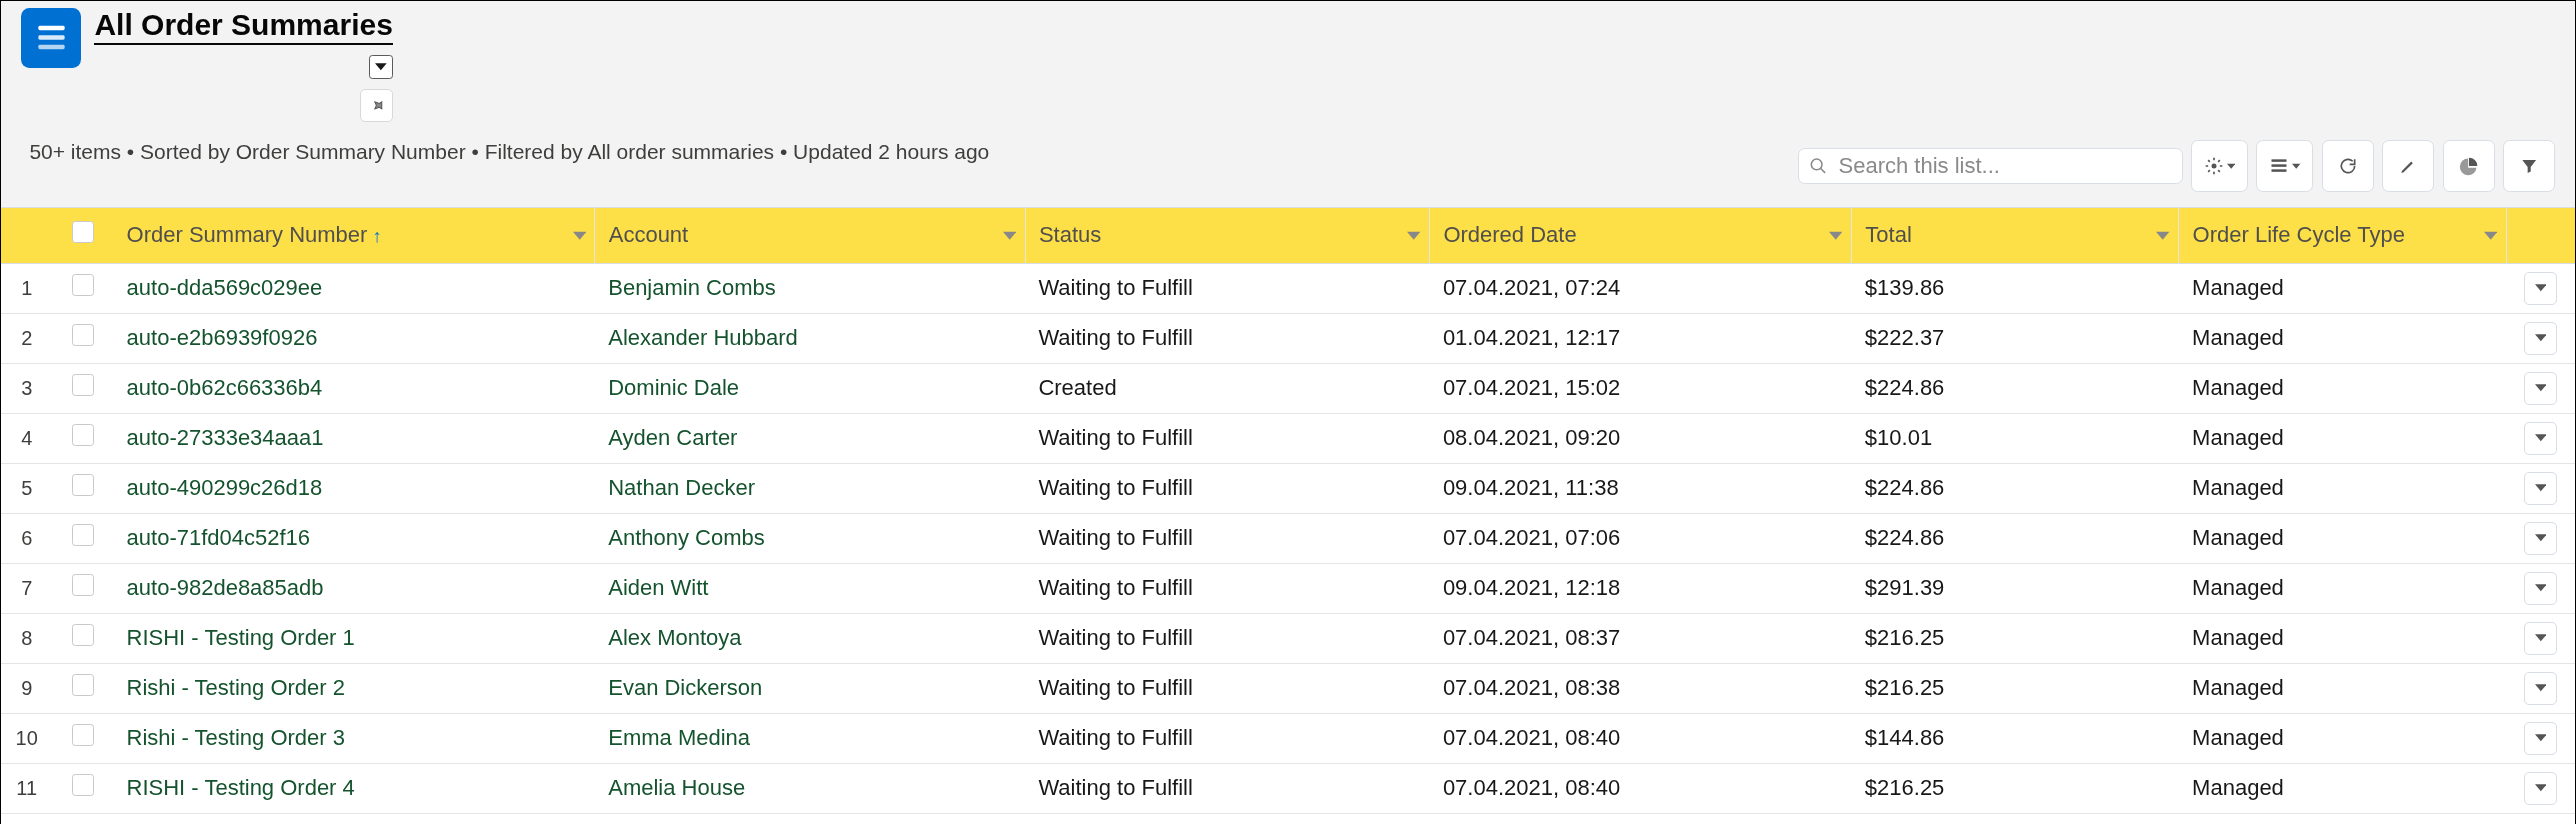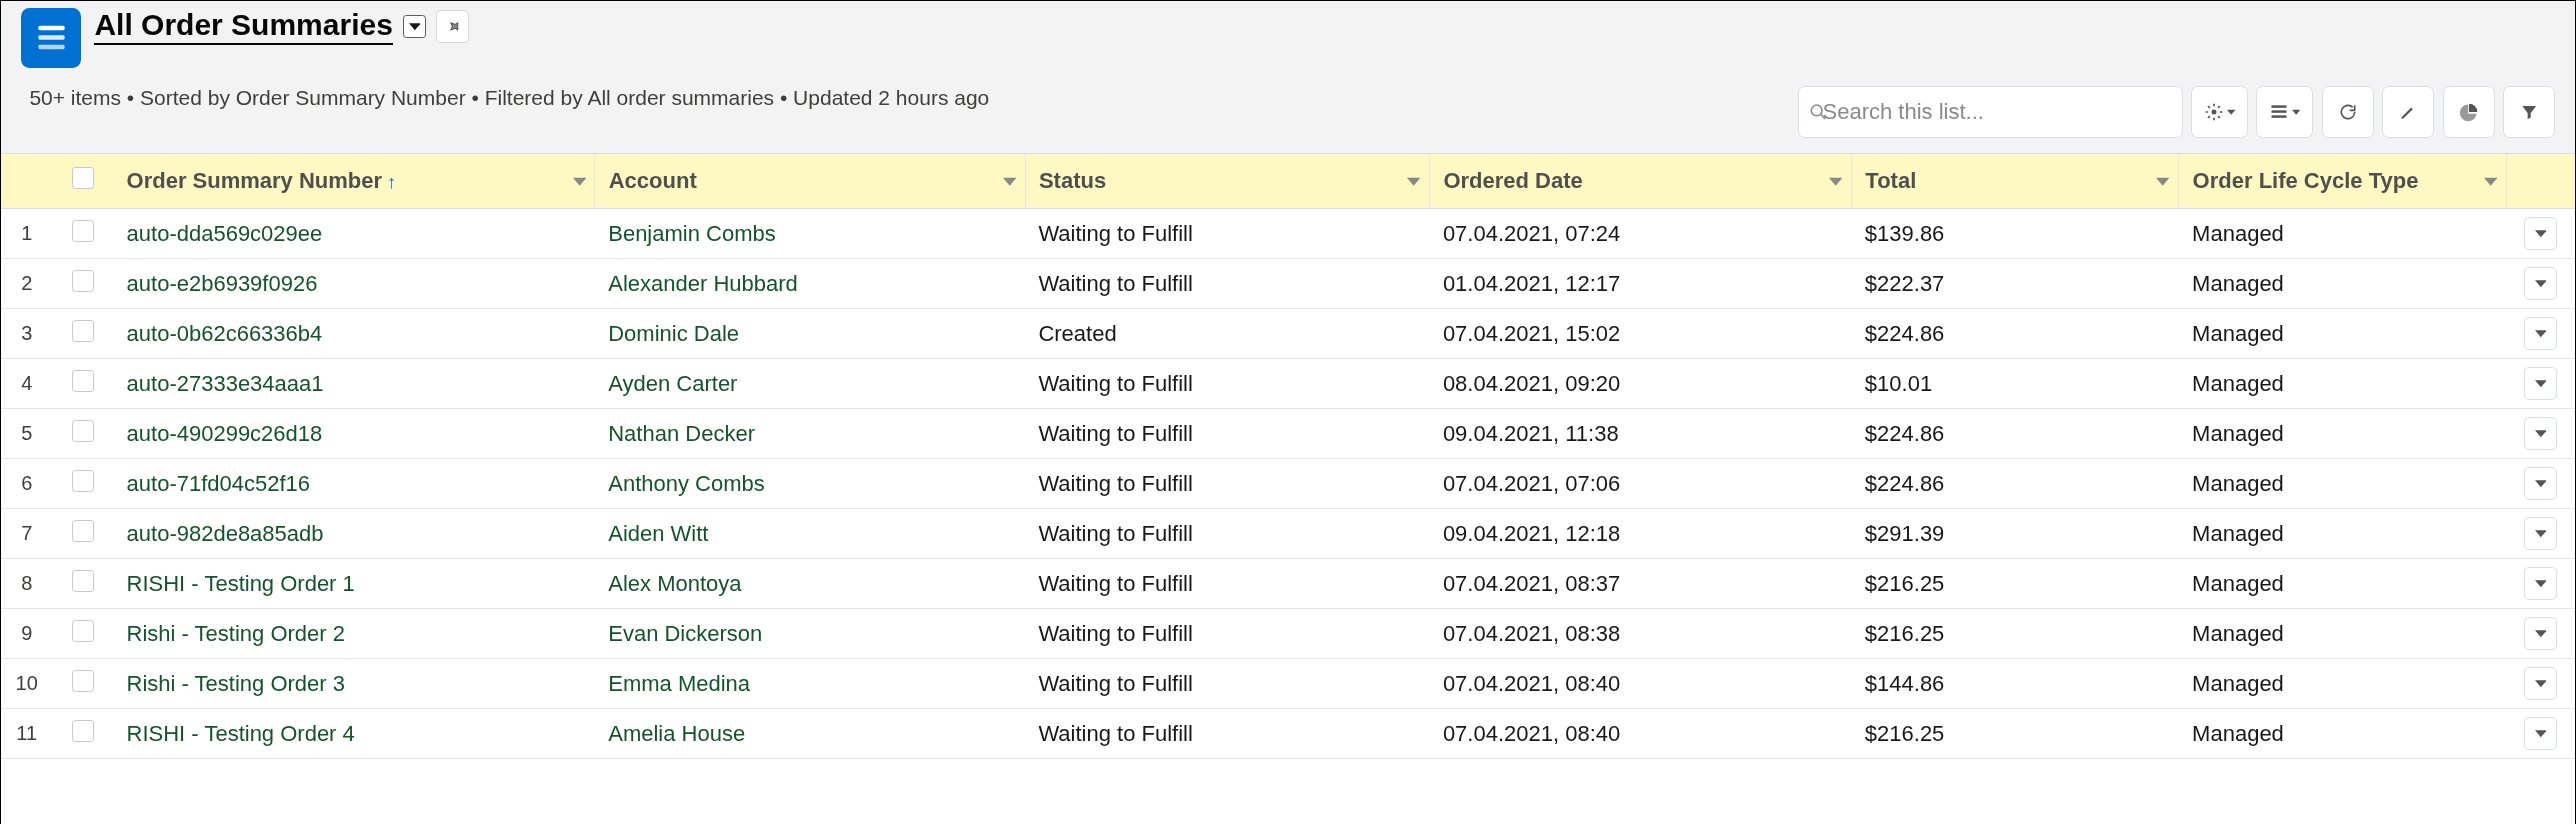--- a/index.html
+++ b/index.html
@@ -4,35 +4,35 @@
 <style>
 * { box-sizing: border-box; margin: 0; padding: 0; }
 body { font-family: -apple-system, BlinkMacSystemFont, "Segoe UI", Arial, sans-serif; background: #fff; color: #181818; font-size: 11px; }
 .frame { border: 1.7px solid #000; width: 2576px; height: 825px; background: #f3f3f3; display: flex; flex-direction: column; }
 .header { padding: 6.7px 20px 3.3px 20px; }
 .header-top { display: flex; align-items: flex-start; gap: 13.4px; }
 .app-icon { width: 60px; height: 60px; border-radius: 8.4px; background: #0070d2; display: flex; align-items: center; justify-content: center; flex-shrink: 0; }
 .app-icon svg { width: 35px; height: 35px; }
 .title-block { display: flex; flex-direction: column; gap: 1.7px; }
 .obj-name { font-size: 22px; color: #3e3e3c; }
-.view-line { display: flex; align-items: center; gap: 10px; }
+.view-line { display: flex; align-items: flex-end; gap: 10px; flex-direction: column; }
 .view-name { font-size: 30px; font-weight: 700; color: #080707; border-bottom: 2.5px solid #080707; padding-bottom: 1.7px; }
 .view-dd { border: 0.8px solid #5a5a5a; border-radius: 3.3px; width: 23.4px; height: 23.4px; display: flex; align-items: center; justify-content: center; cursor: pointer; background: #fff; }
 .pin-btn { border: 0.8px solid #d8d8d8; border-radius: 5px; width: 33px; height: 33px; display: flex; align-items: center; justify-content: center; cursor: pointer; background: #fff; }
 .header-bottom { display: flex; align-items: flex-start; justify-content: space-between; padding: 15px 20px 15px 28.4px; }
 .meta-text { font-size: 21px; color: #3e3e3c; }
 .actions { display: flex; align-items: center; gap: 8.4px; }
 .search-wrap { position: relative; }
 .search-wrap svg { position: absolute; left: 11.7px; top: 50%; transform: translateY(-50%); }
-.search-input { width: 385px; height: 52px; border: 0.8px solid #d8dde6; border-radius: 6.7px; padding: 0 15px 0 24px; font-size: 22px; color: #3e3e3c; }
+.search-input { width: 385px; height: 36px; border: 0.8px solid #d8dde6; border-radius: 6.7px; padding: 0 15px 0 40px; font-size: 22px; color: #3e3e3c; }
 .search-input::placeholder { color: #8a8a8a; }
 .icon-btn { height: 52px; min-width: 52px; padding: 0 11.7px; border: 0.8px solid #d8dde6; border-radius: 6.7px; background: #fff; display: flex; align-items: center; justify-content: center; cursor: pointer; gap: 3.3px; }
 .table-wrap { flex: 1; overflow: hidden; background: #fff; border-top: 0.8px solid #d8dde6; }
 table { width: 100%; border-collapse: collapse; table-layout: fixed; }
-thead th { background: #fef9c3; border-bottom: 0.8px solid #d8dde6; border-right: 0.8px solid #e5e5e5; text-align: left; font-weight: 700; font-size: 22px; color: #514f4d; height: 55px; padding: 0 13.4px; position: relative; }
+thead th { background: #fde047; border-bottom: 0.8px solid #d8dde6; border-right: 0.8px solid #e5e5e5; text-align: left; font-weight: 400; font-size: 22px; color: #514f4d; height: 55px; padding: 0 13.4px; position: relative; }
 thead th .sort-wrap { position: absolute; right: 8.4px; top: 50%; transform: translateY(-50%); }
 thead th.col-idx, thead th.col-chk, thead th.col-menu { border-right: none; }
 tbody td { border-bottom: 0.8px solid #e5e5e5; font-size: 22px; height: 50px; padding: 0 13.4px; vertical-align: middle; }
 tbody tr:nth-child(odd) { background: #fff; }
 tbody tr:nth-child(even) { background: #fff; }
 .col-idx { width: 50px; text-align: center; color: #3e3e3c; font-size: 20px; }
 .col-chk { width: 59px; text-align: center; }
 .col-osn { width: 468px; }
 .col-acct { width: 418px; }
 .col-status { width: 393px; }

